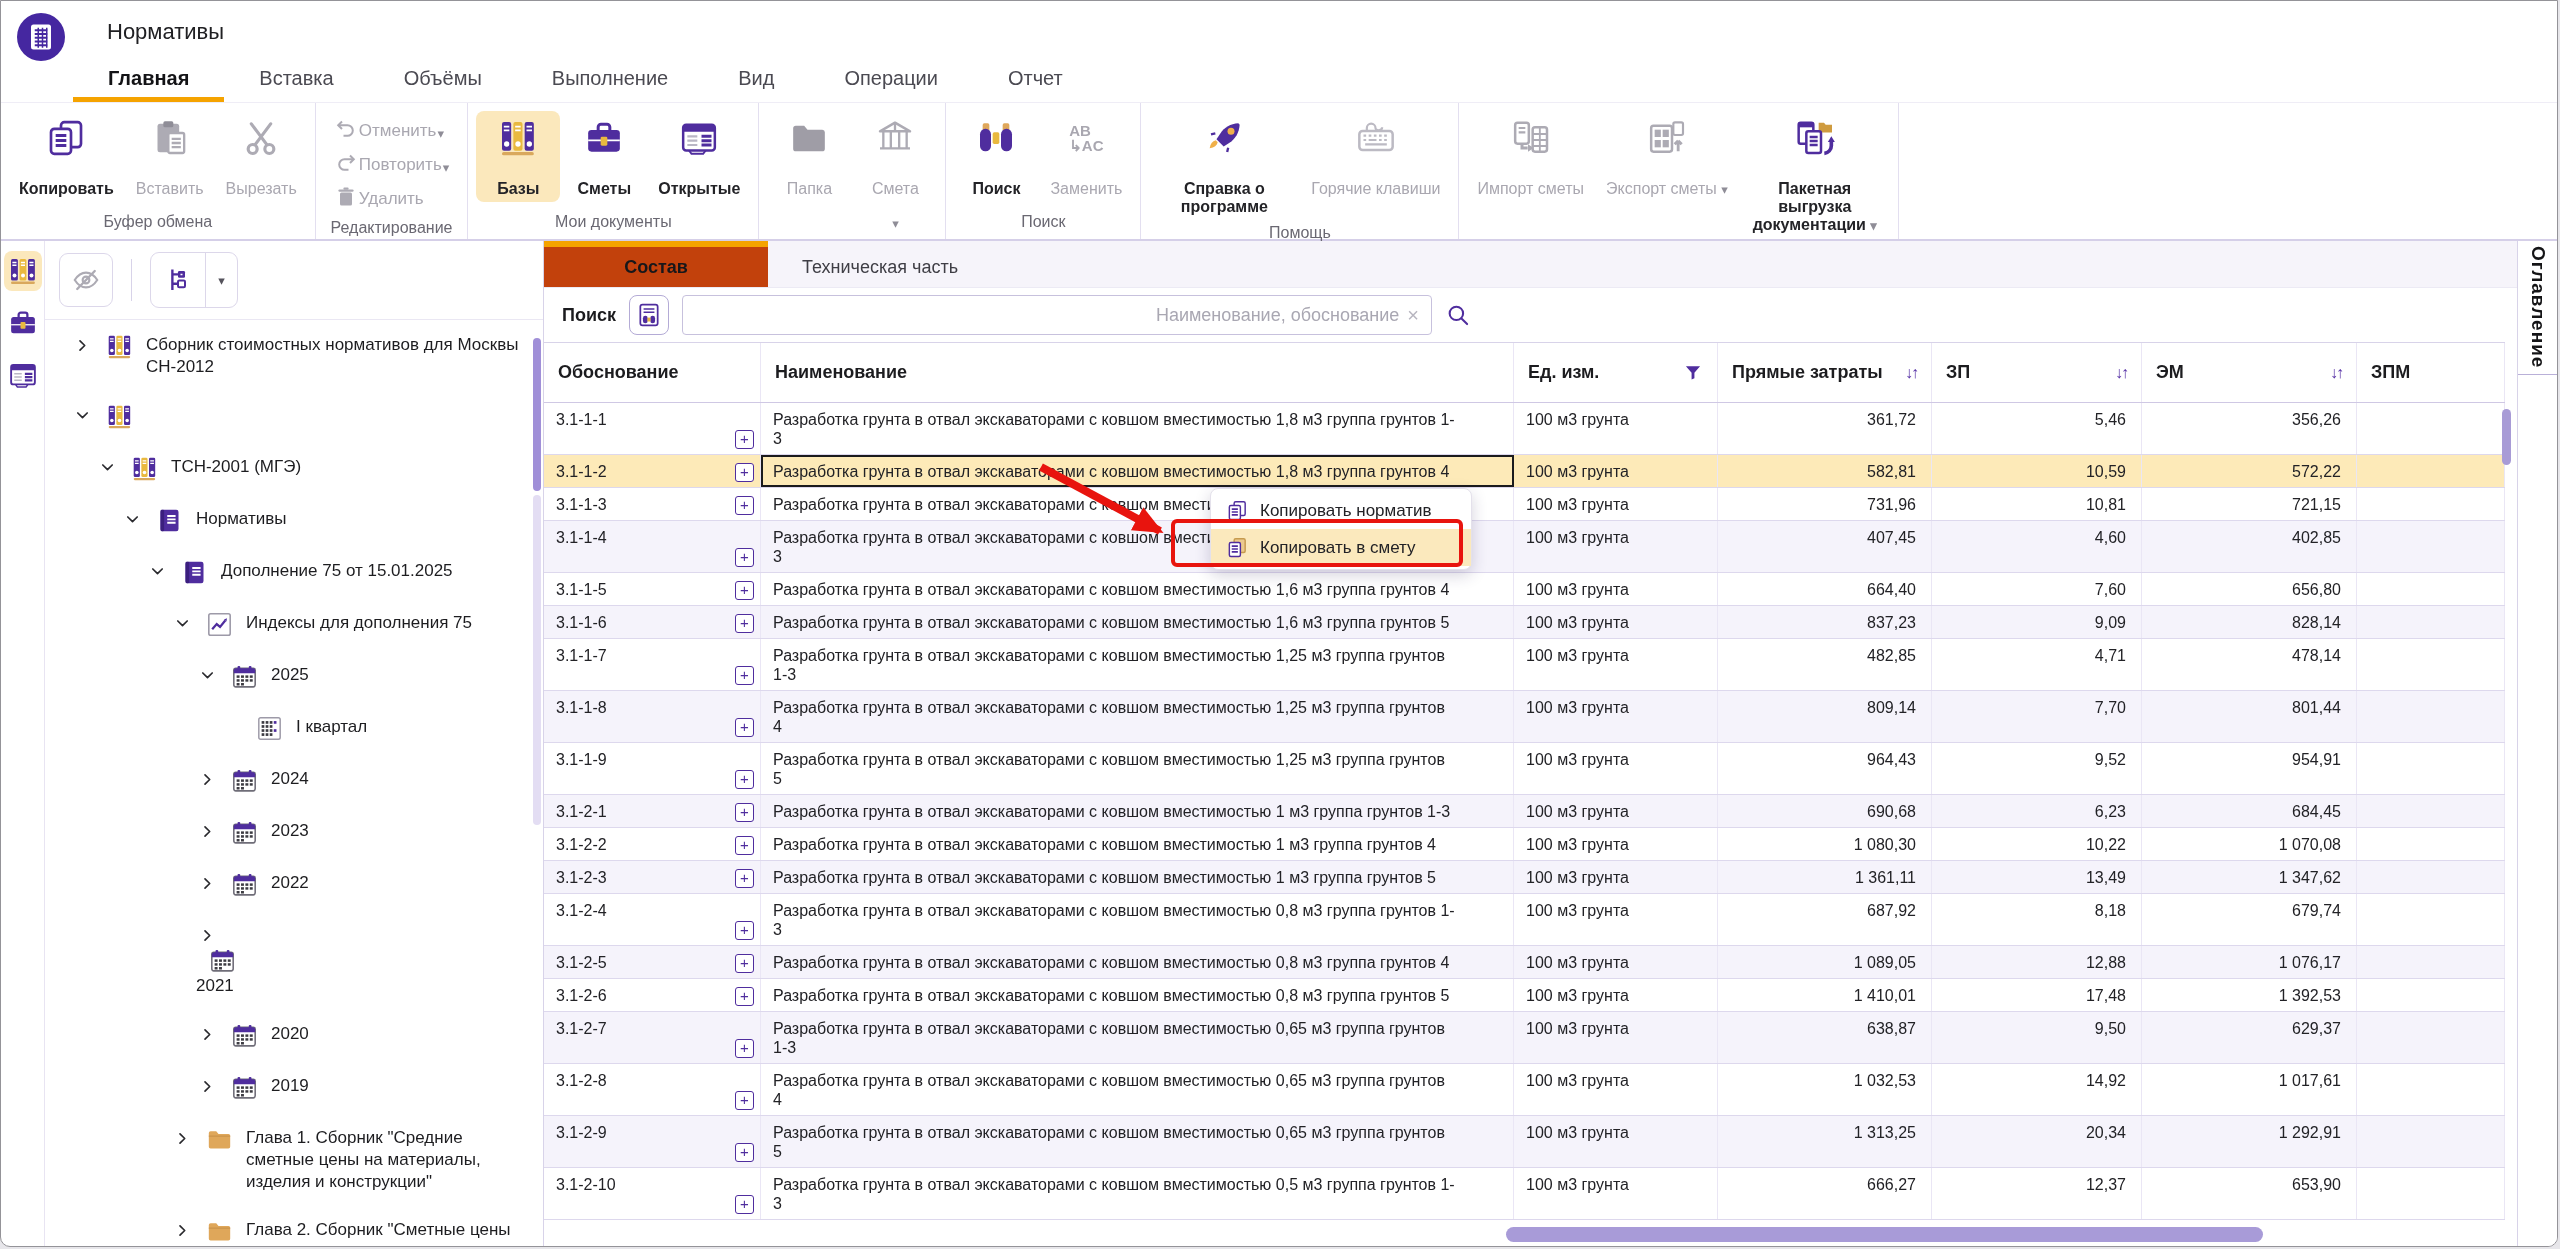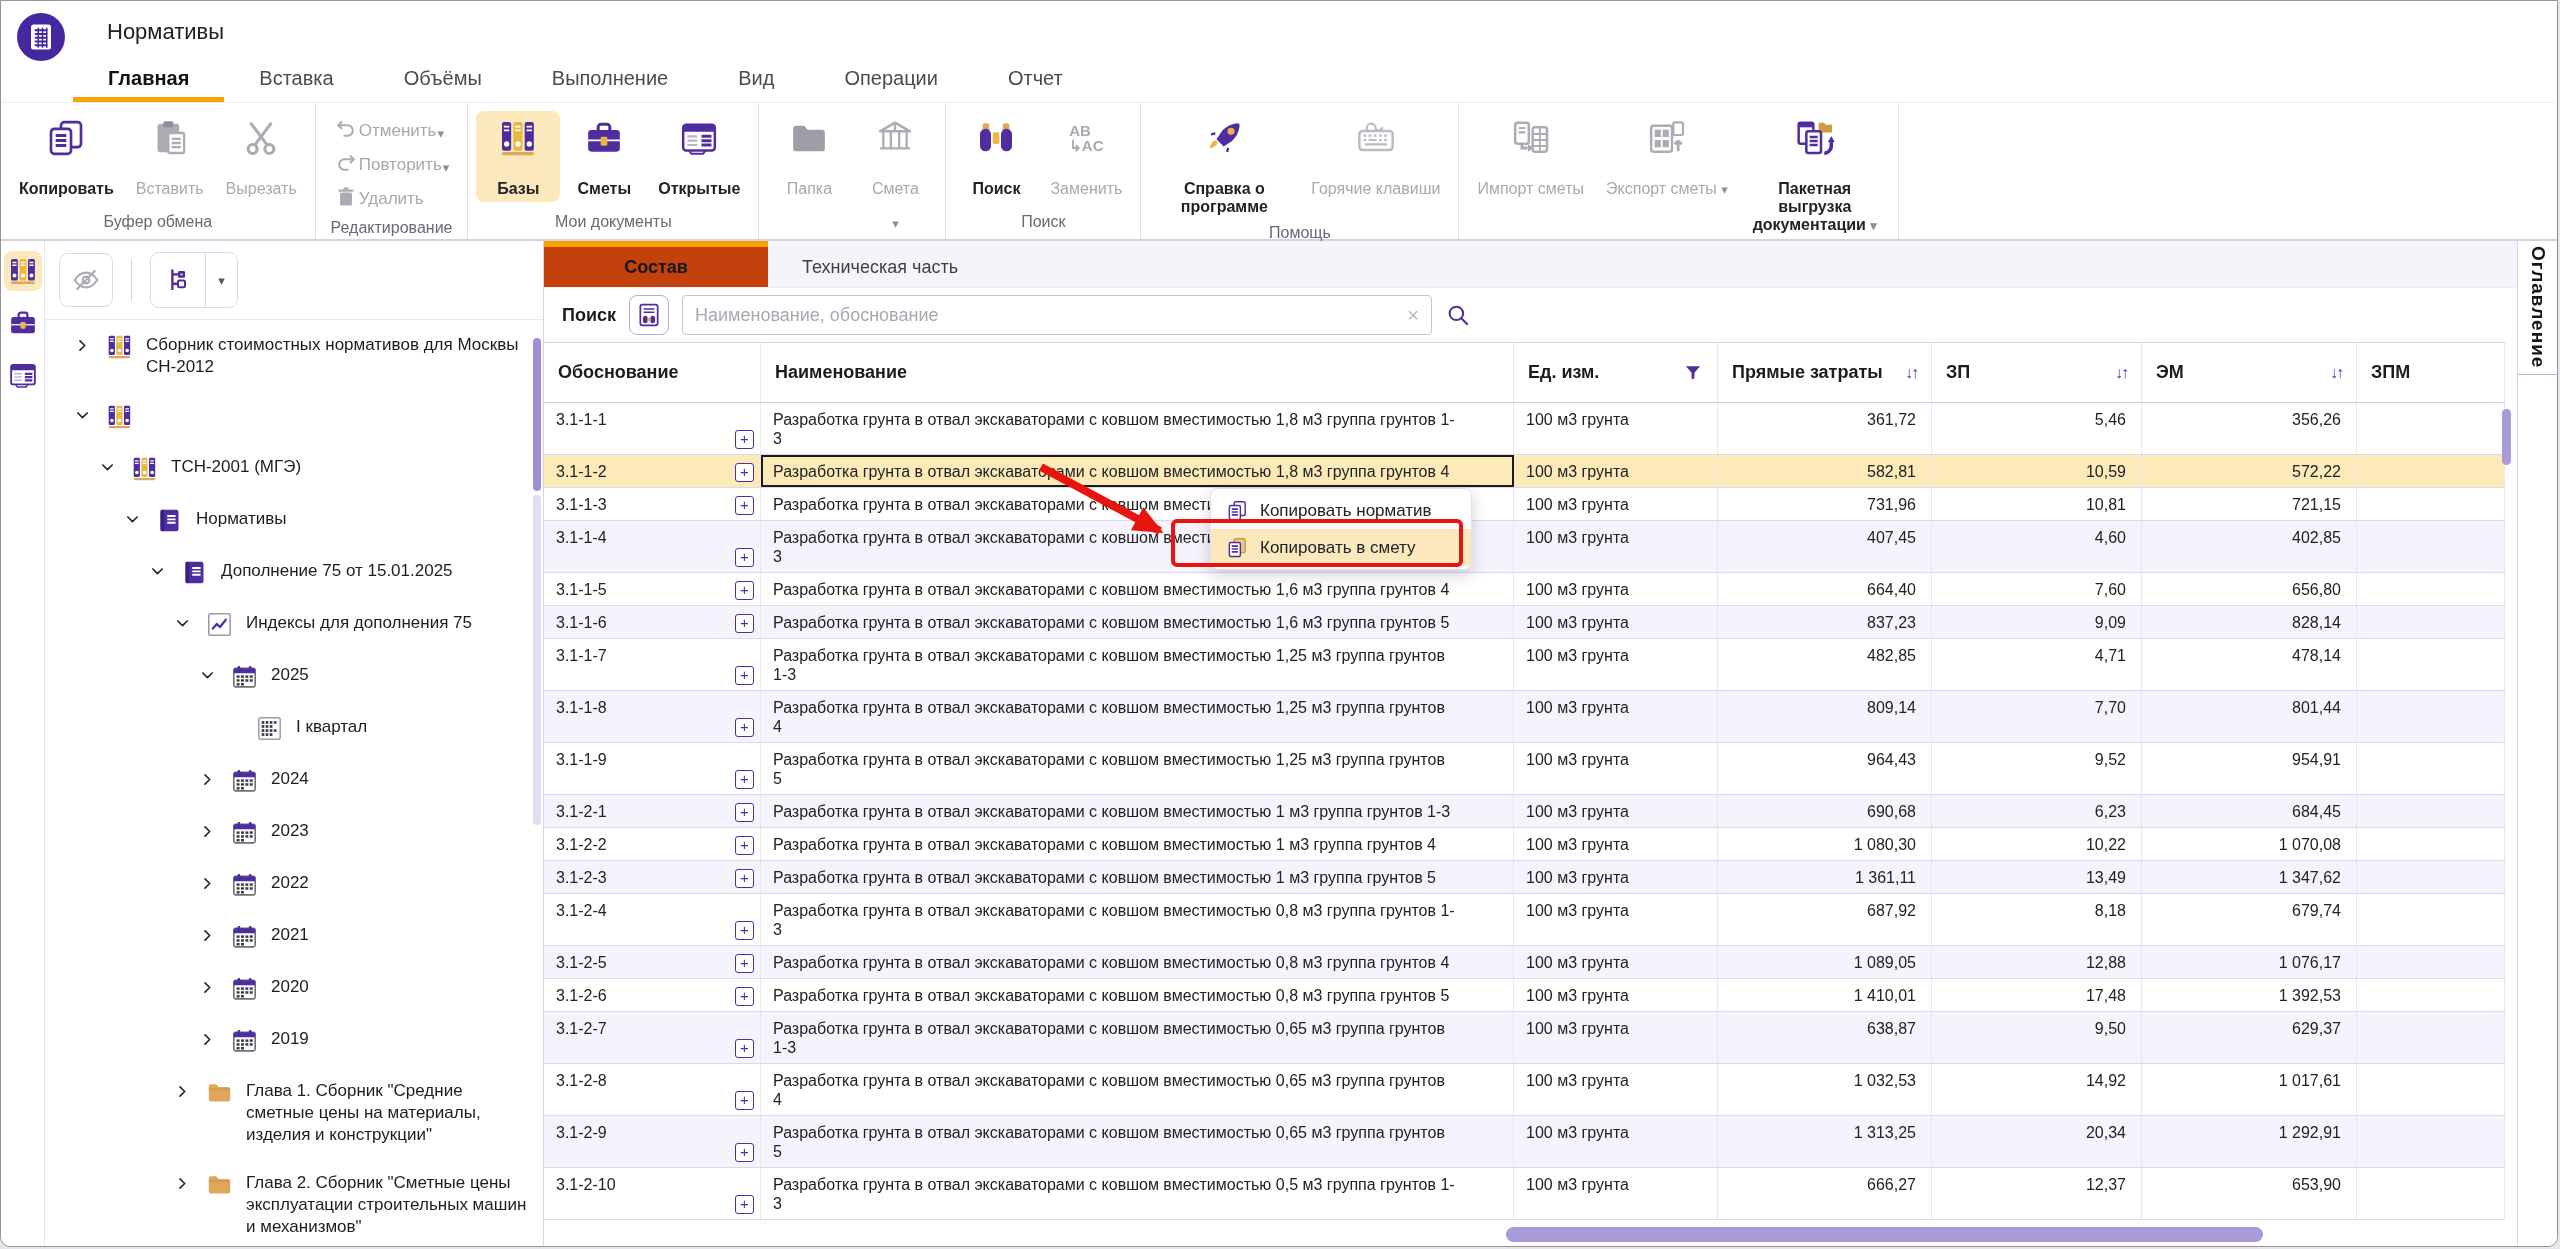--- a/index.html
+++ b/index.html
@@ -83,21 +83,21 @@
   .ctab.active { background:#c2410c; border-top-color:#f5a300; font-weight:bold; color:#17171a; }
 
   .search-row { height:54px; display:flex; align-items:center; padding-left:18px; gap:13px; }
   .search-label { font-size:18px; font-weight:bold; color:#1b1b1e; }
   .search-iconbtn { width:40px; height:40px; border:1.5px solid #b4abd6; border-radius:8px;
     display:flex; align-items:center; justify-content:center; }
   .search-iconbtn svg { width:26px; height:26px; }
   .search-wrap { width:750px; height:40px; border:1px solid #c7c1dd; border-radius:4px;
     display:flex; align-items:center; padding:0 12px; gap:8px; }
   .search-wrap input { flex:1; border:none; outline:none; font-size:18px; color:#404040;
-    font-family:"Liberation Sans", sans-serif; background:transparent; }
+    font-family:"Liberation Sans", sans-serif; background:transparent;text-align:right; }
   .search-wrap input::placeholder { color:#a9a7b2; }
   .clear-x { color:#b7b5bf; font-size:20px; }
   .magnifier svg { width:26px; height:26px; }
 
   .table { position:absolute; top:101px; left:0; right:12px; bottom:0; border-top:1px solid #d8d3e9; }
   .thead, .trow { display:grid; grid-template-columns:217px 753px 204px 214px 210px 215px auto; }
   .thead { height:60px; border-bottom:1px solid #cfc8e4; }
   .th { display:flex; align-items:center; justify-content:space-between; padding:0 14px;
     font-size:18px; font-weight:bold; color:#1c1c1f; border-right:1px solid #eae6f5; }
   .th .funnel svg { width:20px; height:20px; }
@@ -659,21 +659,21 @@
                   <rect x="5" y="14.4" width="2.6" height="2.2"></rect>
                   <rect x="8.9" y="14.4" width="2.6" height="2.2"></rect>
                   <rect x="12.8" y="14.4" width="2.6" height="2.2"></rect>
                   <rect x="16.7" y="14.4" width="2.6" height="2.2"></rect>
                   <rect x="5" y="17.8" width="2.6" height="2.2"></rect>
                   <rect x="8.9" y="17.8" width="2.6" height="2.2"></rect>
                 </g>
               </svg></span>
             <span class="tlabel">2022</span>
           </div>
-          <div class="tree-row" style="padding-left: 151px;">
+          <div class="tree-row" style="padding-left: 151px; flex-direction: column;">
             <span class="chev">
               <svg viewBox="0 0 24 24" width="100%" height="100%">
                 <path d="M8 4.5l7.5 7.5L8 19.5" fill="none" stroke="#2a2a2e" stroke-width="2.7" stroke-linecap="round" stroke-linejoin="round"></path>
               </svg>
             </span>
             <span class="ticon"><svg viewBox="0 0 24 24" width="100%" height="100%">
                 <rect x="2.5" y="4.6" width="19" height="16.6" rx="1.8" fill="#fff" stroke="#6f6d78" stroke-width="1.4"></rect>
                 <path d="M2.5 6.4a1.8 1.8 0 0 1 1.8-1.8h15.4a1.8 1.8 0 0 1 1.8 1.8V9H2.5z" fill="#4f2d9e"></path>
                 <rect x="5.8" y="2.6" width="2.4" height="3.4" rx="1" fill="#4f2d9e"></rect>
                 <rect x="15.8" y="2.6" width="2.4" height="3.4" rx="1" fill="#4f2d9e"></rect>

